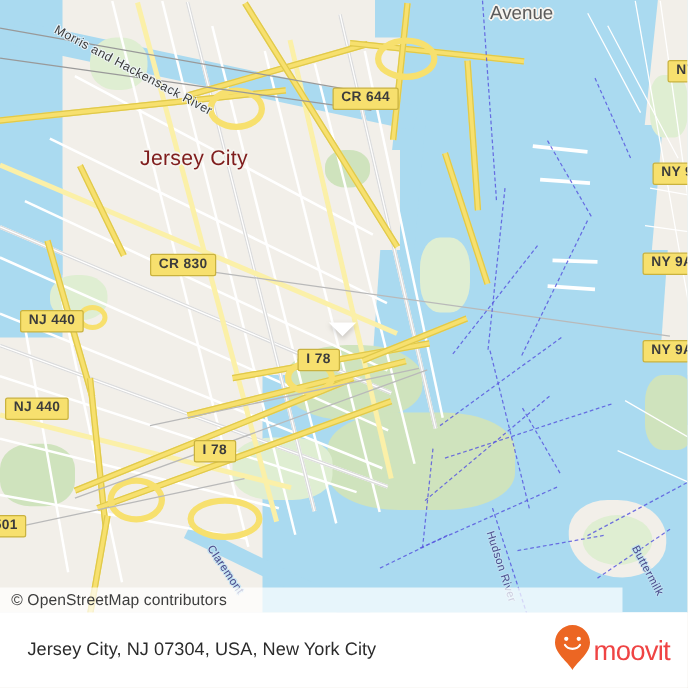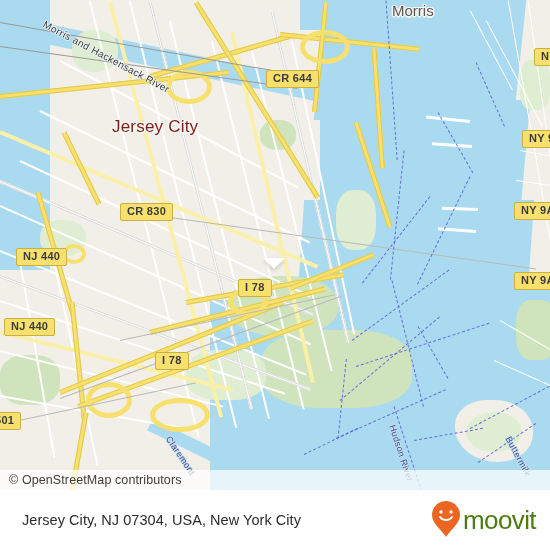--- a/index.html
+++ b/index.html
@@ -83,40 +83,40 @@
   .card-foot-label { font-size:15px; color:#3b3b3b; letter-spacing:.2px; }
   .card-tail {
     position:absolute; left:263px; top:258px; width:0; height:0;
     border-left:11px solid transparent; border-right:11px solid transparent;
     border-top:11px solid #ffffff; z-index:39;
     filter:drop-shadow(0 2px 2px rgba(0,0,0,.18));
   }
 
   
   .attrib-bar {
-    position:absolute; left:0; top:470px; width:550px; height:20px;
+    position:absolute; left:0; top:470px; width:498px; height:20px;
     background:rgba(255,255,255,.72); z-index:30;
     display:flex; align-items:center;
   }
   .attrib-text {
     font-size:12.5px; color:#3d3d3d; padding-left:9px; letter-spacing:.1px;
   }
 
   
   .footer {
     position:absolute; left:0; top:490px; width:550px; height:60px;
     background:#ffffff; display:flex; align-items:center;
     border-top:1px solid #ffffff;
   }
   .footer-addr {
     flex:1; padding-left:22px; font-size:14.5px; line-height:21px;
     color:#2b2b2b; letter-spacing:.05px;
   }
   .brand { display:flex; align-items:center; padding-right:14px; gap:2px; }
-  .brand-word { font-size:26px; color:#4d7c0f; letter-spacing:-.6px; font-weight:400; }
+  .brand-word { font-size:22px; color:#ef4444; letter-spacing:-.6px; font-weight:400; }
 </style>
 </head>
 <body>
 
 <div id="root">
 
   <div class="map">
 
     <div class="land" style="left:-10px;top:-10px;width:330px;height:510px;"></div>
 
@@ -242,21 +242,21 @@
     <div class="ferry" style="left:338px;top:438px;width:80px;transform:rotate(-84deg);"></div>
     <div class="ferry" style="left:470px;top:428px;width:90px;transform:rotate(-28deg);"></div>
     <div class="ferry" style="left:478px;top:462px;width:70px;transform:rotate(-34deg);"></div>
     <div class="ferry" style="left:418px;top:326px;width:60px;transform:rotate(60deg);"></div>
     <div class="ferry" style="left:438px;top:112px;width:70px;transform:rotate(60deg);"></div>
     <div class="ferry" style="left:476px;top:62px;width:70px;transform:rotate(66deg);"></div>
     <div class="ferry" style="left:414px;top:440px;width:70px;transform:rotate(-10deg);"></div>
     <div class="ferry" style="left:304px;top:454px;width:60px;transform:rotate(-26deg);"></div>
 
     <div class="plabel city" style="left:112px;top:117px;">Jersey City</div>
-    <div class="plabel town" style="left:392px;top:2px;">Morris</div>
+    <div class="plabel town" style="left:392px;top:2px;">Avenue</div>
 
     <div class="waterlabel" style="left:392px;top:420px;transform:rotate(72deg);transform-origin:0 50%;">Hudson River</div>
     <div class="waterlabel" style="left:508px;top:432px;transform:rotate(62deg);transform-origin:0 50%;">Buttermilk</div>
     <div class="waterlabel" style="left:168px;top:432px;transform:rotate(56deg);transform-origin:0 50%;">Claremont</div>
     <div class="riverlabel" style="left:44px;top:18px;transform:rotate(28deg);transform-origin:0 50%;font-size:10px;color:#3c3c3c;">Morris and Hackensack River</div>
 
     <div class="shield" style="left:266px;top:70px;">CR 644</div>
     <div class="shield" style="left:120px;top:203px;">CR 830</div>
     <div class="shield" style="left:16px;top:248px;">NJ 440</div>
     <div class="shield" style="left:4px;top:318px;">NJ 440</div>

